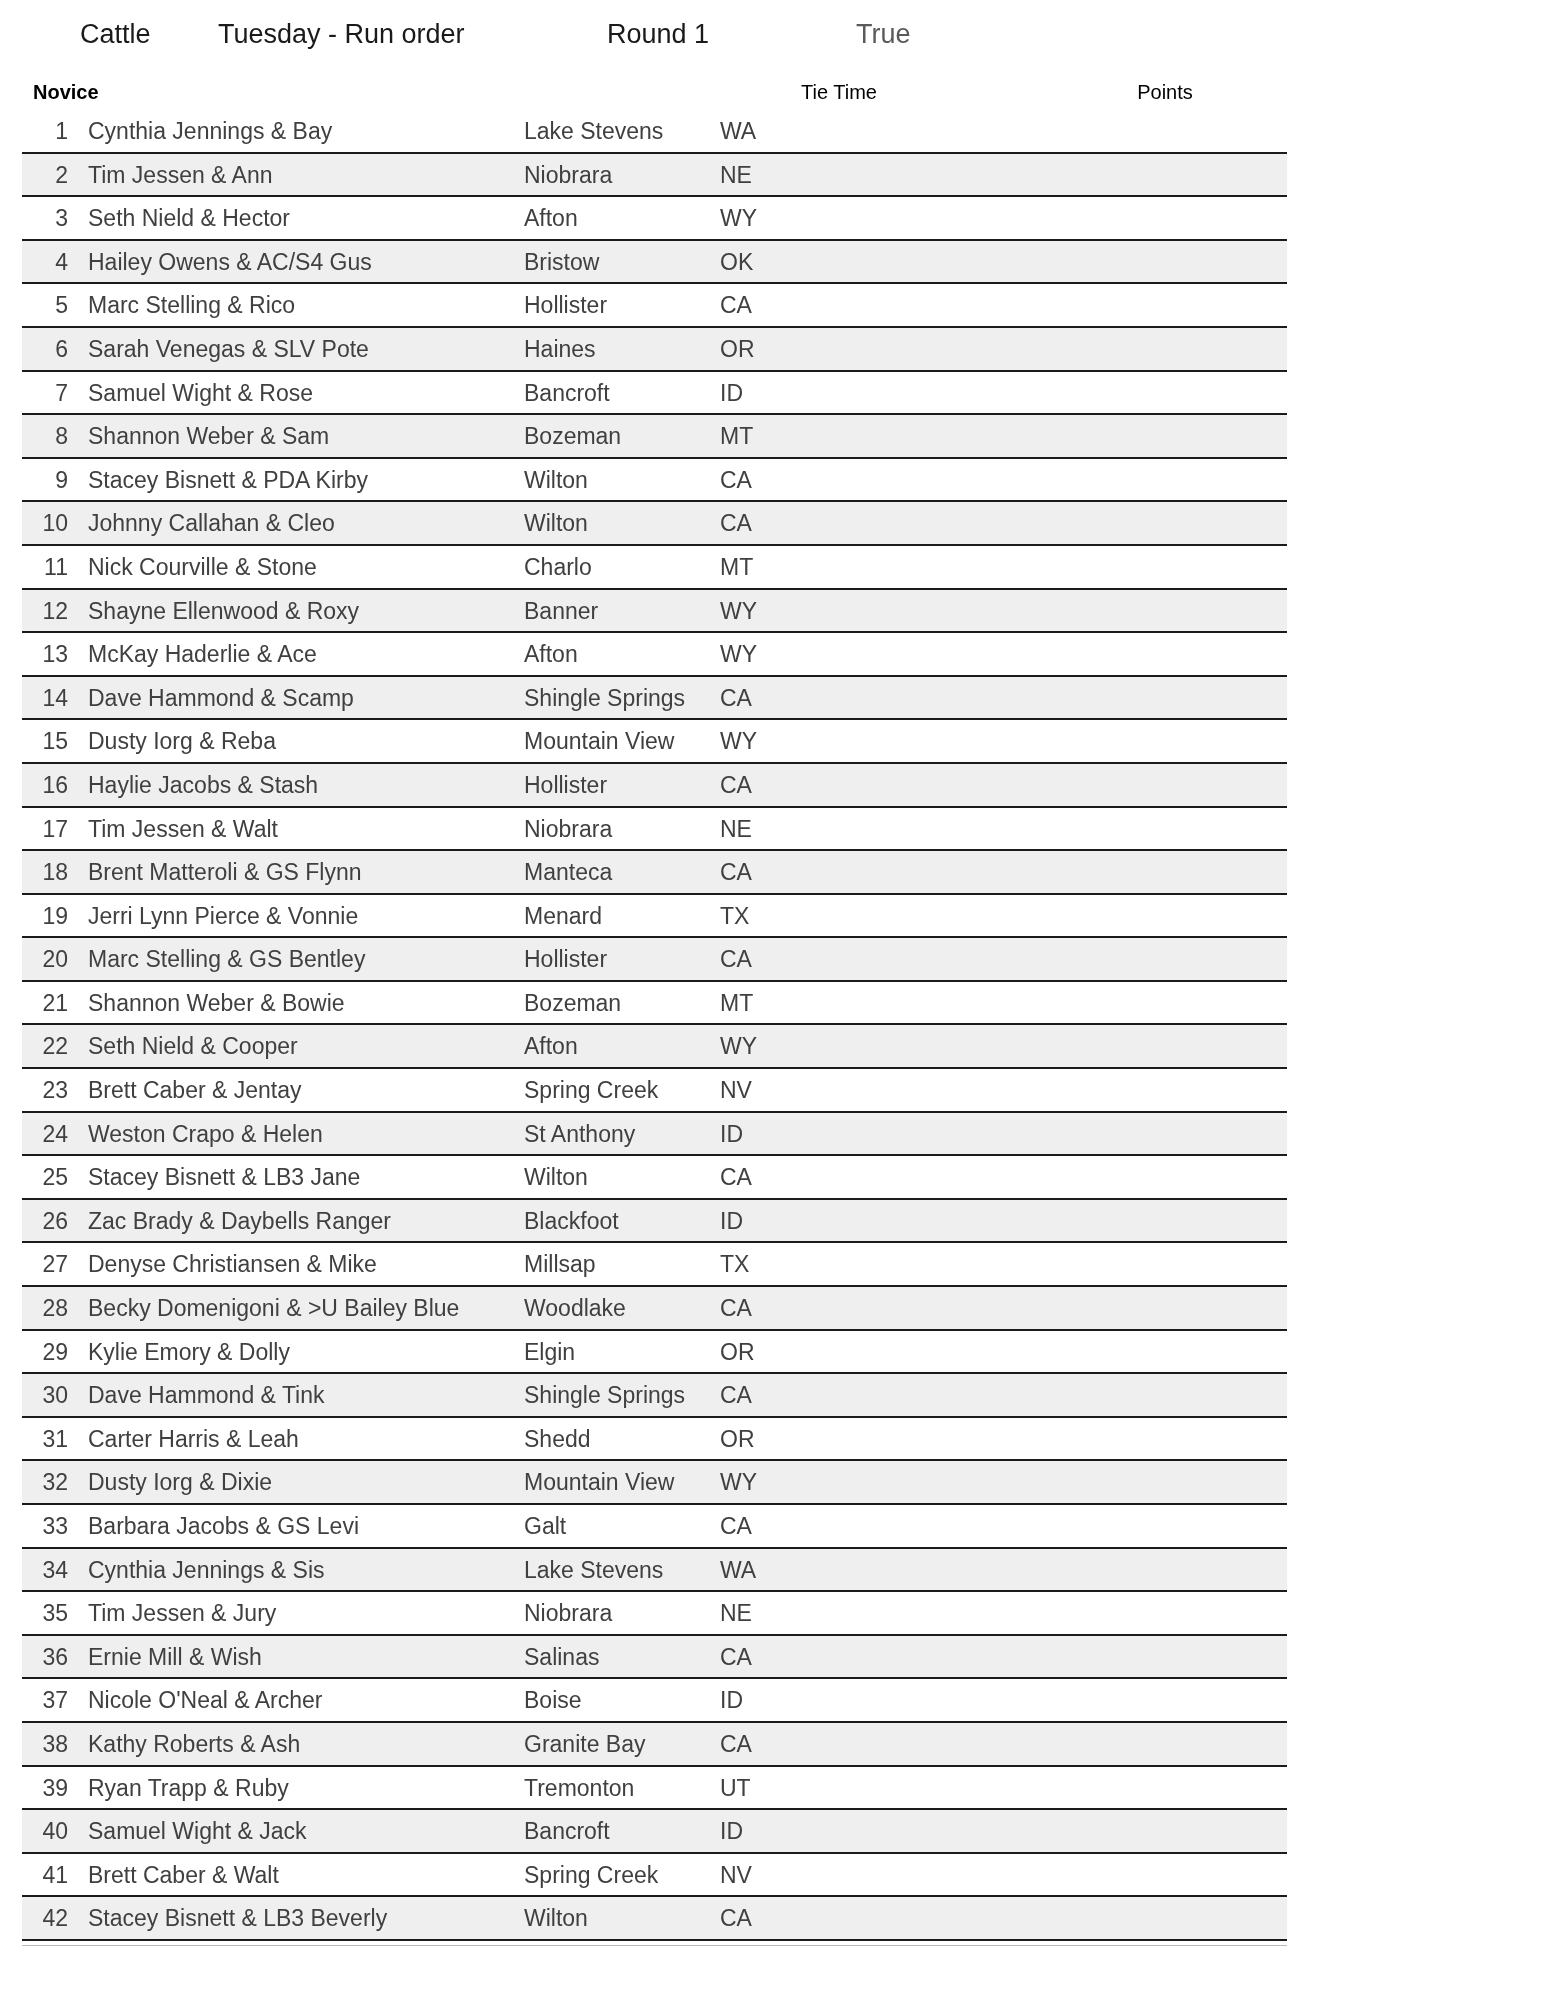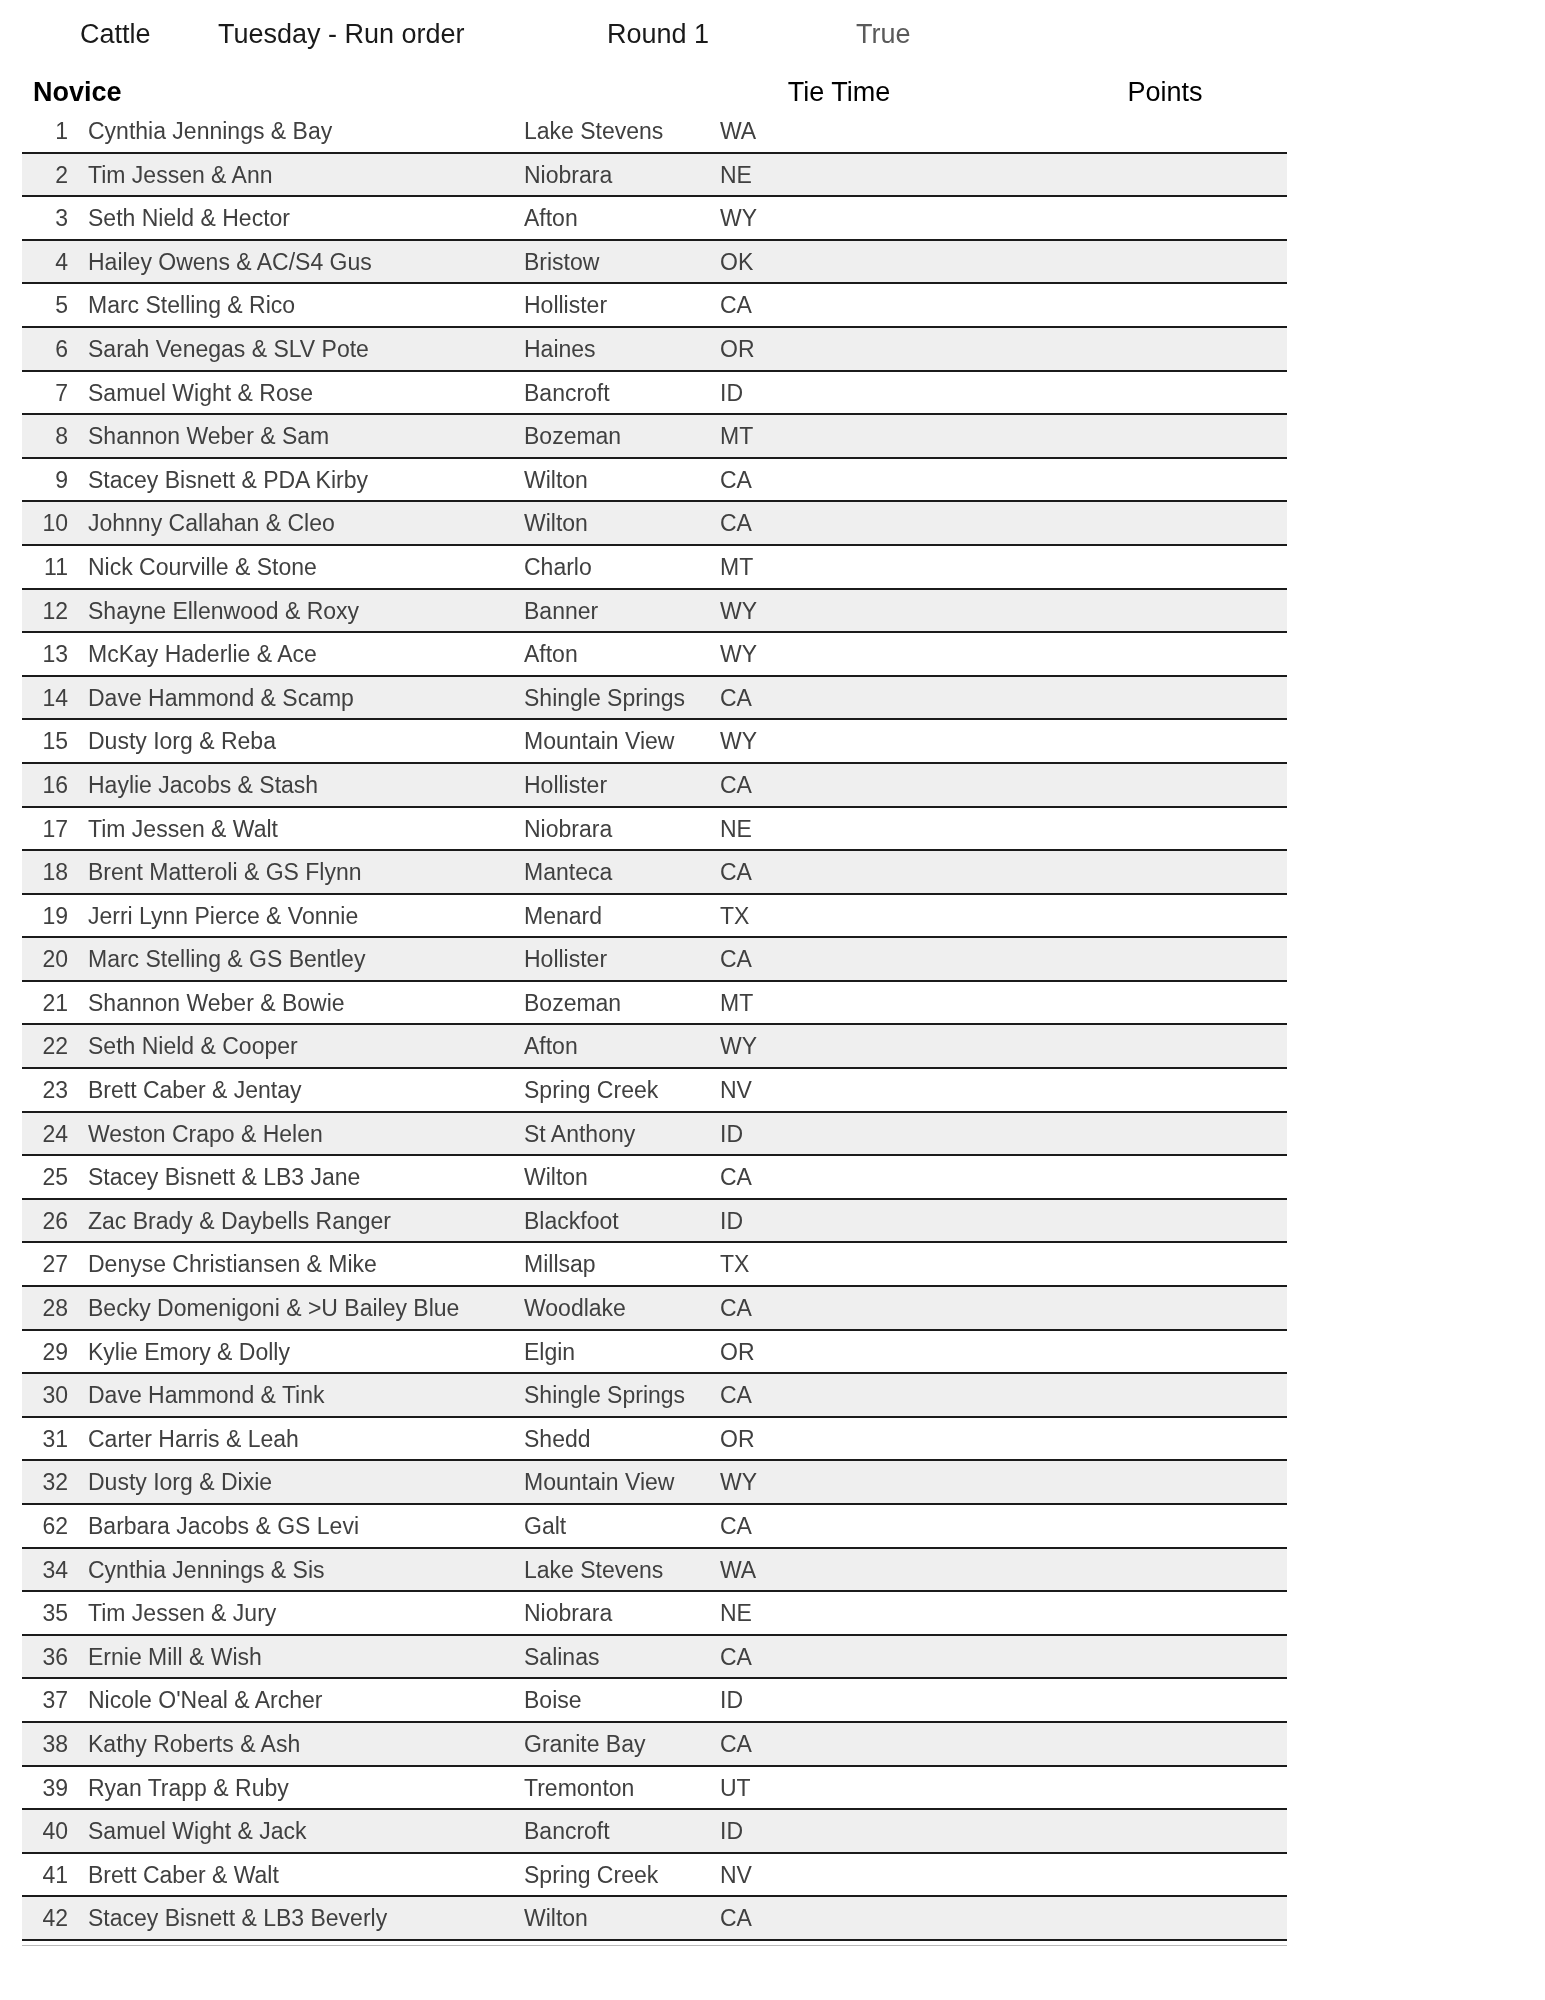--- a/index.html
+++ b/index.html
@@ -14,21 +14,21 @@
   
   .toprow span { position:absolute; top:16px; height:36px; line-height:36px;
     font-size:27px; color:#1a1a1a; white-space:nowrap; }
   .t-event  { left:80px;  }
   .t-title  { left:218px; }
   .t-round  { left:607px;text-align:right; }
   .t-flag   { left:856px; color:#5a5a5a !important; }
 
   
   .colhead span { position:absolute; top:76px; height:32px; line-height:32px;
-    font-size:27px; color:#000000; white-space:nowrap; }
+    font-size:20px; color:#000000; white-space:nowrap; }
   .h-division { left:33px; font-weight:bold; }
   .h-tietime  { left:839px;  transform:translateX(-50%); }
   .h-points   { left:1165px; transform:translateX(-50%); }
   .h-total    { left:1431px; transform:translateX(-50%); }
 
   
   #rows { position:absolute; left:22px; top:110px; width:1501px; }
   .row {
     position:relative;
     display:grid;
@@ -287,21 +287,21 @@
         <div class="cell empty-results"></div>
       </div>
       <div class="row stripe">
         <div class="cell run-number">32</div>
         <div class="cell contestant-name">Dusty Iorg &amp; Dixie</div>
         <div class="cell city">Mountain View</div>
         <div class="cell state">WY</div>
         <div class="cell empty-results"></div>
       </div>
       <div class="row">
-        <div class="cell run-number">62</div>
+        <div class="cell run-number">33</div>
         <div class="cell contestant-name">Barbara Jacobs &amp; GS Levi</div>
         <div class="cell city">Galt</div>
         <div class="cell state">CA</div>
         <div class="cell empty-results"></div>
       </div>
       <div class="row stripe">
         <div class="cell run-number">34</div>
         <div class="cell contestant-name">Cynthia Jennings &amp; Sis</div>
         <div class="cell city">Lake Stevens</div>
         <div class="cell state">WA</div>

